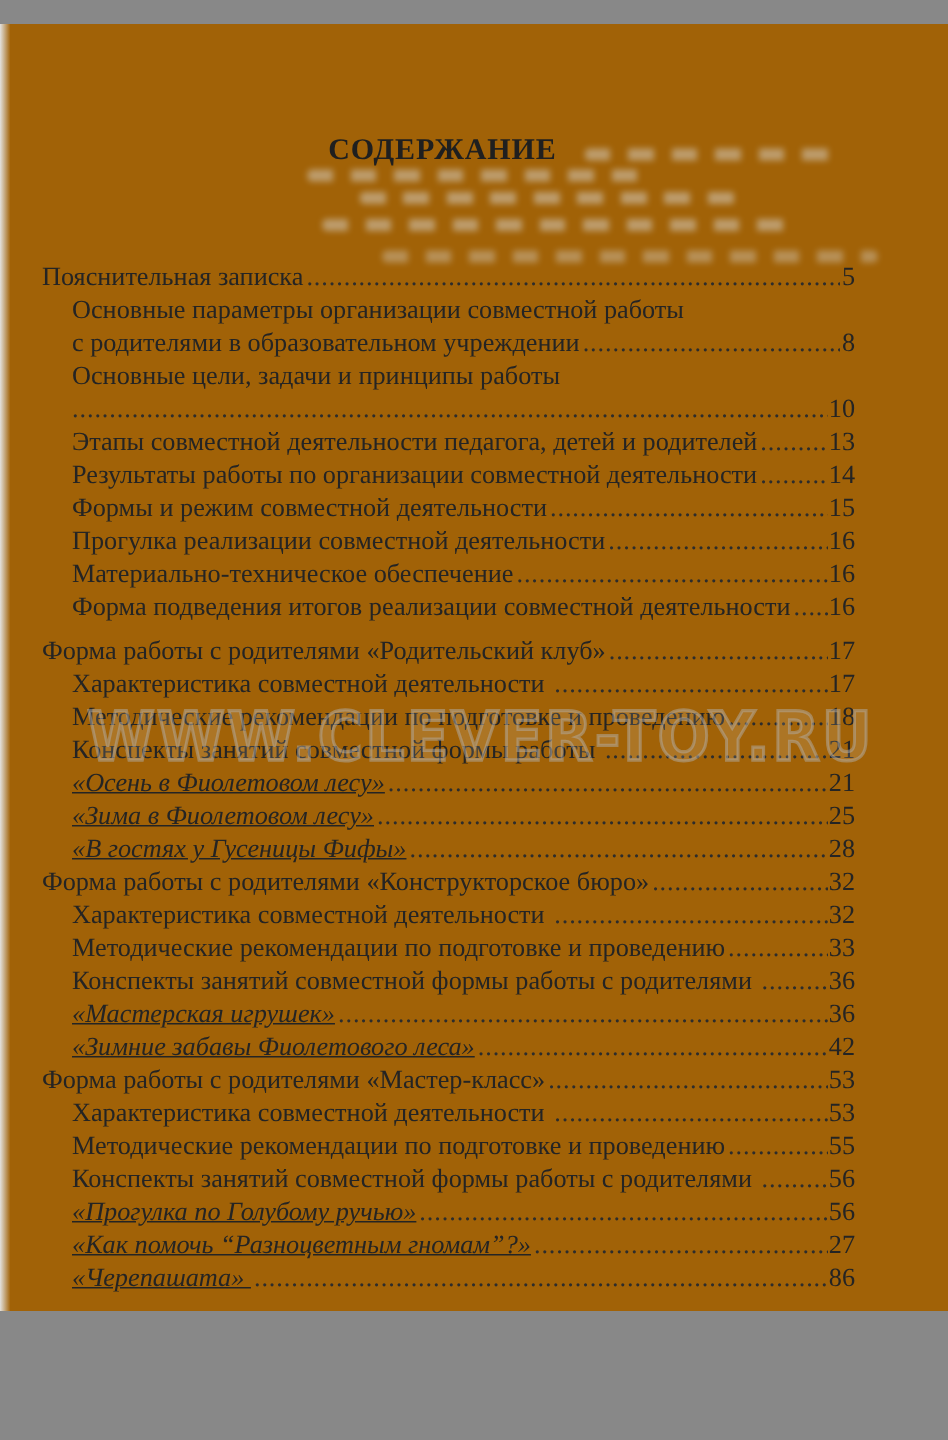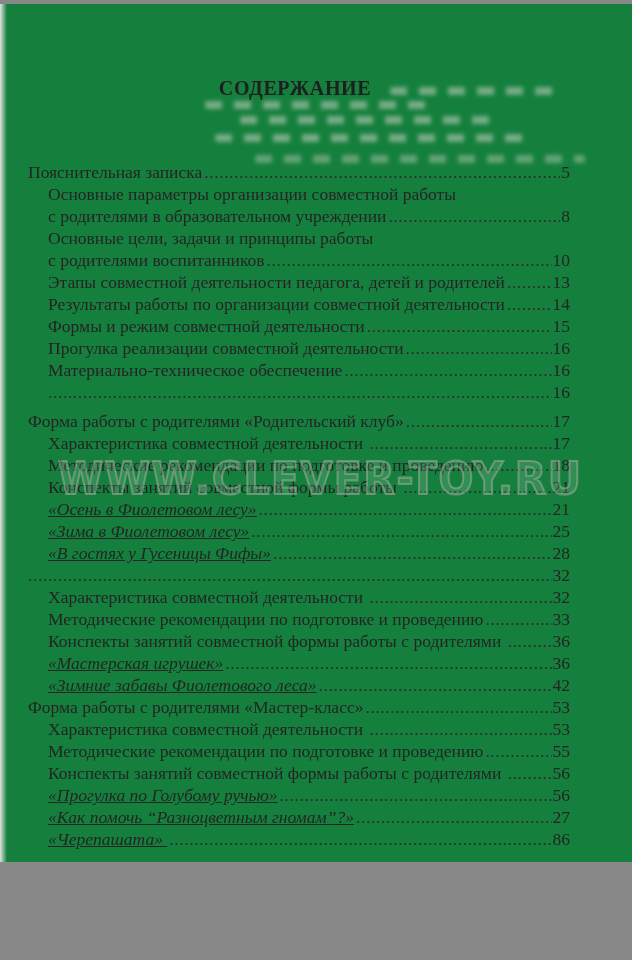--- a/index.html
+++ b/index.html
@@ -1,23 +1,23 @@
 <!DOCTYPE html>
 <html><head>
 <meta charset="utf-8">
 <style>
   html,body{margin:0;padding:0;background:#888;}
   .page{
     position:relative;
     width:632px;height:858px;
-    background:#15803d;
+    background:#a16207;
     font-family:"Liberation Serif", serif;
     color:#242424;
     overflow:hidden;
-    margin:4px auto;
+    margin:16px auto;
   }
   .edge-shadow{
     position:absolute;left:0;top:0;bottom:0;width:7px;
     background:linear-gradient(90deg,#e3e2e0,rgba(255,255,255,0));
     pointer-events:none;
   }
   .title{
     position:absolute;top:73px;left:0;right:42px;
     margin:0;text-align:center;
     font-size:20px;font-weight:700;letter-spacing:.6px;
@@ -99,21 +99,20 @@
       <div class="toc-row indent">
     <span class="toc-text">с родителями в образовательном учреждении</span>
     <span class="toc-leader"></span>
     <span class="toc-page">8</span>
   </div>
       <div class="toc-row indent nopage">
     <span class="toc-text">Основные цели, задачи и принципы работы</span>
 
   </div>
       <div class="toc-row indent">
-    <span class="toc-text">с родителями воспитанников</span>
     <span class="toc-leader"></span>
     <span class="toc-page">10</span>
   </div>
       <div class="toc-row indent">
     <span class="toc-text">Этапы совместной деятельности педагога, детей и родителей</span>
     <span class="toc-leader"></span>
     <span class="toc-page">13</span>
   </div>
       <div class="toc-row indent">
     <span class="toc-text">Результаты работы по организации совместной деятельности</span>
@@ -129,20 +128,21 @@
     <span class="toc-text">Прогулка реализации совместной деятельности</span>
     <span class="toc-leader"></span>
     <span class="toc-page">16</span>
   </div>
       <div class="toc-row indent">
     <span class="toc-text">Материально-техническое обеспечение</span>
     <span class="toc-leader"></span>
     <span class="toc-page">16</span>
   </div>
       <div class="toc-row indent">
+    <span class="toc-text">Форма подведения итогов реализации совместной деятельности</span>
     <span class="toc-leader"></span>
     <span class="toc-page">16</span>
   </div>
       <div class="toc-row gap">
     <span class="toc-text">Форма работы с родителями «Родительский клуб»</span>
     <span class="toc-leader"></span>
     <span class="toc-page">17</span>
   </div>
       <div class="toc-row indent">
     <span class="toc-text">Характеристика совместной деятельности&nbsp;</span>
@@ -168,20 +168,21 @@
     <span class="toc-text">«Зима в Фиолетовом лесу»</span>
     <span class="toc-leader"></span>
     <span class="toc-page">25</span>
   </div>
       <div class="toc-row indent italic">
     <span class="toc-text">«В гостях у Гусеницы Фифы»</span>
     <span class="toc-leader"></span>
     <span class="toc-page">28</span>
   </div>
       <div class="toc-row">
+    <span class="toc-text">Форма работы с родителями «Конструкторское бюро»</span>
     <span class="toc-leader"></span>
     <span class="toc-page">32</span>
   </div>
       <div class="toc-row indent">
     <span class="toc-text">Характеристика совместной деятельности&nbsp;</span>
     <span class="toc-leader"></span>
     <span class="toc-page">32</span>
   </div>
       <div class="toc-row indent">
     <span class="toc-text">Методические рекомендации по подготовке и проведению</span>

